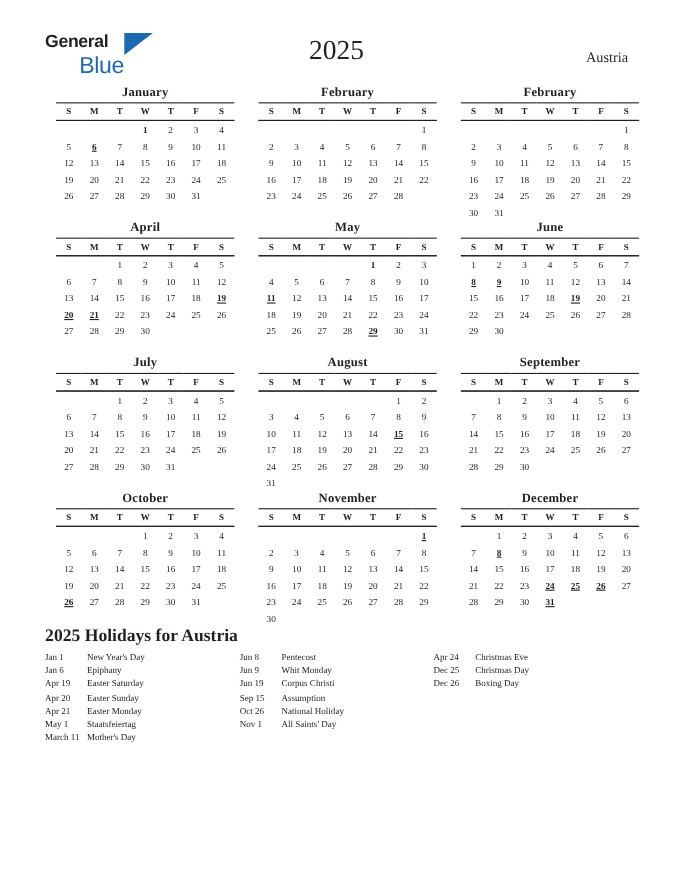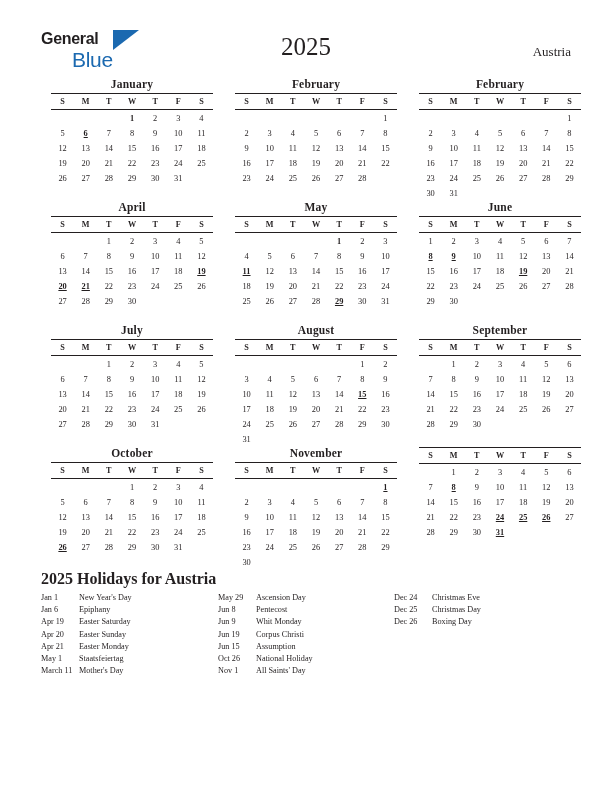--- a/index.html
+++ b/index.html
@@ -913,20 +913,21 @@
             <td class="empty"></td>
             <td class="empty"></td>
             <td class="empty"></td>
             <td class="empty"></td>
             <td class="empty"></td>
           </tr>
         </tbody>
       </table>
     </div>
     <div class="month">
+      <div class="month-name">December</div>
       <table class="month-table">
         <thead>
           <tr>
             <th>S</th>
             <th>M</th>
             <th>T</th>
             <th>W</th>
             <th>T</th>
             <th>F</th>
             <th>S</th>
@@ -1011,51 +1012,47 @@
           <span class="holiday-date">May 1</span>
           <span class="holiday-name">Staatsfeiertag</span>
         </div>
         <div class="holiday-row">
           <span class="holiday-date">March 11</span>
           <span class="holiday-name">Mother's Day</span>
         </div>
       </div>
       <div class="holiday-col">
         <div class="holiday-row">
-          <span class="holiday-date">May 29</span>
-          <span class="holiday-name">Ascension Day</span>
-        </div>
-        <div class="holiday-row">
           <span class="holiday-date">Jun 8</span>
           <span class="holiday-name">Pentecost</span>
         </div>
         <div class="holiday-row">
           <span class="holiday-date">Jun 9</span>
           <span class="holiday-name">Whit Monday</span>
         </div>
         <div class="holiday-row">
           <span class="holiday-date">Jun 19</span>
           <span class="holiday-name">Corpus Christi</span>
         </div>
         <div class="holiday-row">
-          <span class="holiday-date">Jun 15</span>
+          <span class="holiday-date">Sep 15</span>
           <span class="holiday-name">Assumption</span>
         </div>
         <div class="holiday-row">
           <span class="holiday-date">Oct 26</span>
           <span class="holiday-name">National Holiday</span>
         </div>
         <div class="holiday-row">
           <span class="holiday-date">Nov 1</span>
           <span class="holiday-name">All Saints' Day</span>
         </div>
       </div>
       <div class="holiday-col">
         <div class="holiday-row">
-          <span class="holiday-date">Dec 24</span>
+          <span class="holiday-date">Apr 24</span>
           <span class="holiday-name">Christmas Eve</span>
         </div>
         <div class="holiday-row">
           <span class="holiday-date">Dec 25</span>
           <span class="holiday-name">Christmas Day</span>
         </div>
         <div class="holiday-row">
           <span class="holiday-date">Dec 26</span>
           <span class="holiday-name">Boxing Day</span>
         </div>

